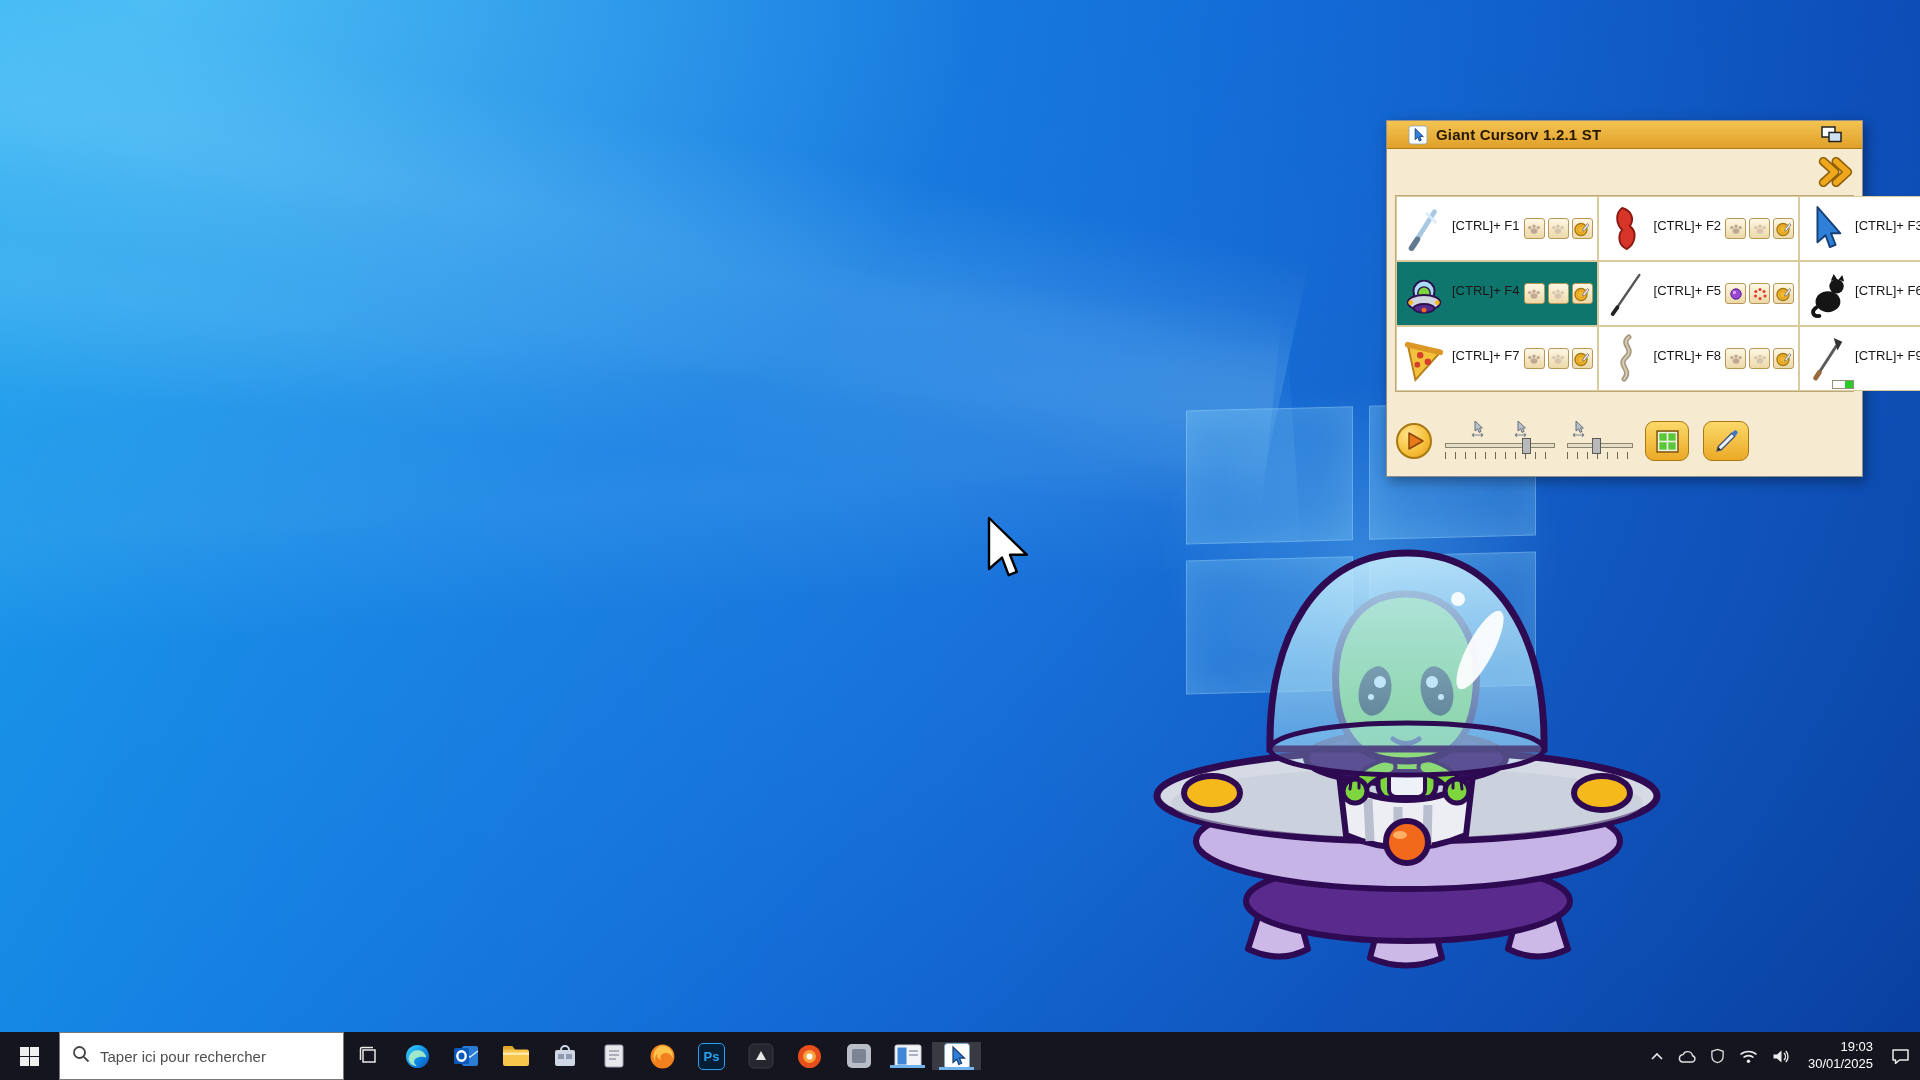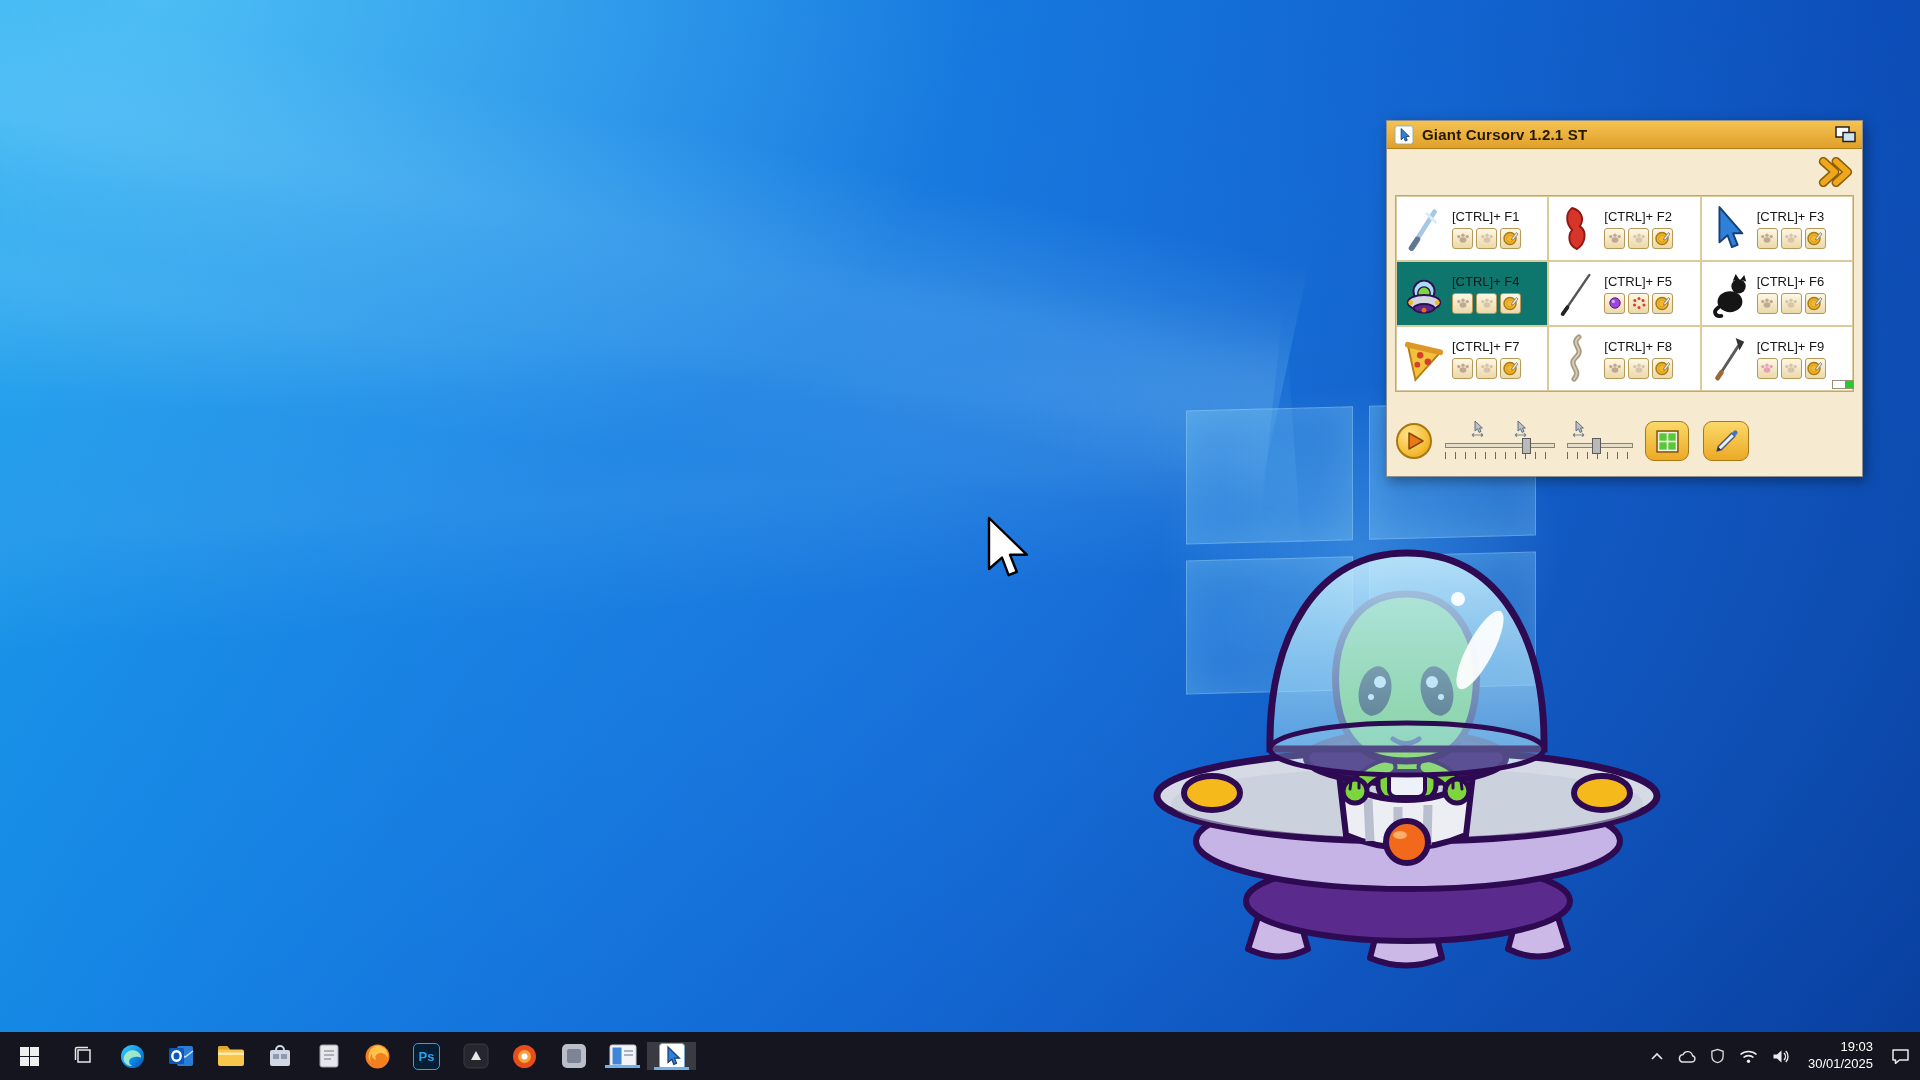--- a/index.html
+++ b/index.html
@@ -27,33 +27,33 @@
 
   
   .ufo{position:absolute;left:1150px;top:545px;width:515px;height:430px;z-index:3}
 
   
   .big-cursor{position:absolute;left:986px;top:516px;z-index:20}
 
   
   .appwin{position:absolute;left:1386px;top:120px;width:477px;height:357px;z-index:10;
     background:#f6ead0;border:1px solid #8f8f8f;box-shadow:3px 4px 12px rgba(0,0,0,.38)}
-  .titlebar{height:28px;display:flex;align-items:center;gap:8px;padding:0 6px;
+  .titlebar{height:28px;display:flex;align-items:center;gap:8px;padding:0 20px;
     background:linear-gradient(#f4c351,#e0a02a);border-bottom:1px solid #b07c16}
   .title-icon{width:21px;height:21px;display:flex;align-items:center;justify-content:center}
   .title-text{font-size:15px;font-weight:bold;color:#241800;letter-spacing:.2px}
   .title-spacer{flex:1}
   .subheader{position:relative;height:46px}
   .chevron-btn{position:absolute;right:8px;top:7px;width:36px;height:32px;display:flex;align-items:center;justify-content:center;cursor:pointer}
   .grid{margin:0 8px;border:1px solid #bca878;display:grid;grid-template-columns:repeat(3,1fr);grid-auto-rows:65px;background:#fff}
   .cell{border:1px solid #dcca9f;background:#fff;display:flex;align-items:center;gap:5px;padding:3px 4px;cursor:pointer}
   .cell.selected{background:#0f766e}
   .cell-img{width:46px;height:58px;display:flex;align-items:center;justify-content:center;background:#fff}
   .cell.selected .cell-img{background:transparent}
-  .cell-right{flex:1;display:flex;flex-direction:column;justify-content:center;gap:4px}
+  .cell-right{flex:1;display:flex;flex-direction:row;justify-content:center;gap:4px}
   .cell-label{font-size:13px;color:#161616;white-space:nowrap}
   .cell-btns{display:flex;gap:3px}
   .mini-btn{width:21px;height:21px;border:1px solid #b89858;border-radius:3px;
     background:linear-gradient(#fdf7e4,#ecd9a8);display:flex;align-items:center;justify-content:center;cursor:pointer}
   .toolbar{position:relative;height:86px;padding:12px 8px 0;display:flex;align-items:center}
   .play-btn{width:38px;height:38px;cursor:pointer}
   .slider-group{display:flex;flex-direction:column;gap:2px;margin-left:12px}
   .sg1{width:110px}.sg2{width:66px}
   .slider-icons{height:18px;display:flex;align-items:flex-end}
   .sg1 .slider-icons{justify-content:center;gap:26px}
@@ -619,20 +619,29 @@
 
 <div class="taskbar">
   <div class="start-btn">
     <svg width="19" height="19" viewBox="0 0 19 19" fill="#efefef">
         <rect width="9" height="9"></rect>
         <rect x="10" width="9" height="9"></rect>
         <rect y="10" width="9" height="9"></rect>
         <rect x="10" y="10" width="9" height="9"></rect>
       </svg>
   </div>
+  <div class="search-box">
+    <span>
+      <svg width="18" height="18" viewBox="0 0 18 18">
+          <circle cx="7.5" cy="7.5" r="5.5" fill="none" stroke="#444" stroke-width="1.8"></circle>
+          <line x1="11.8" y1="11.8" x2="16.5" y2="16.5" stroke="#444" stroke-width="1.8"></line>
+        </svg>
+    </span>
+    <span class="search-text">Taper ici pour rechercher</span>
+  </div>
   <div class="tb-apps">
       <div class="tb-icon">
         <svg width="22" height="22" viewBox="0 0 22 22" fill="none" stroke="#e8e8e8" stroke-width="1.5">
           <rect x="5" y="5" width="12" height="12"></rect>
           <path d="M2.5 15 V4 Q2.5 2.5 4 2.5 H15"></path>
         </svg>
       </div>
       <div class="tb-icon">
         <svg width="27" height="27" viewBox="0 0 27 27">
           <defs>

